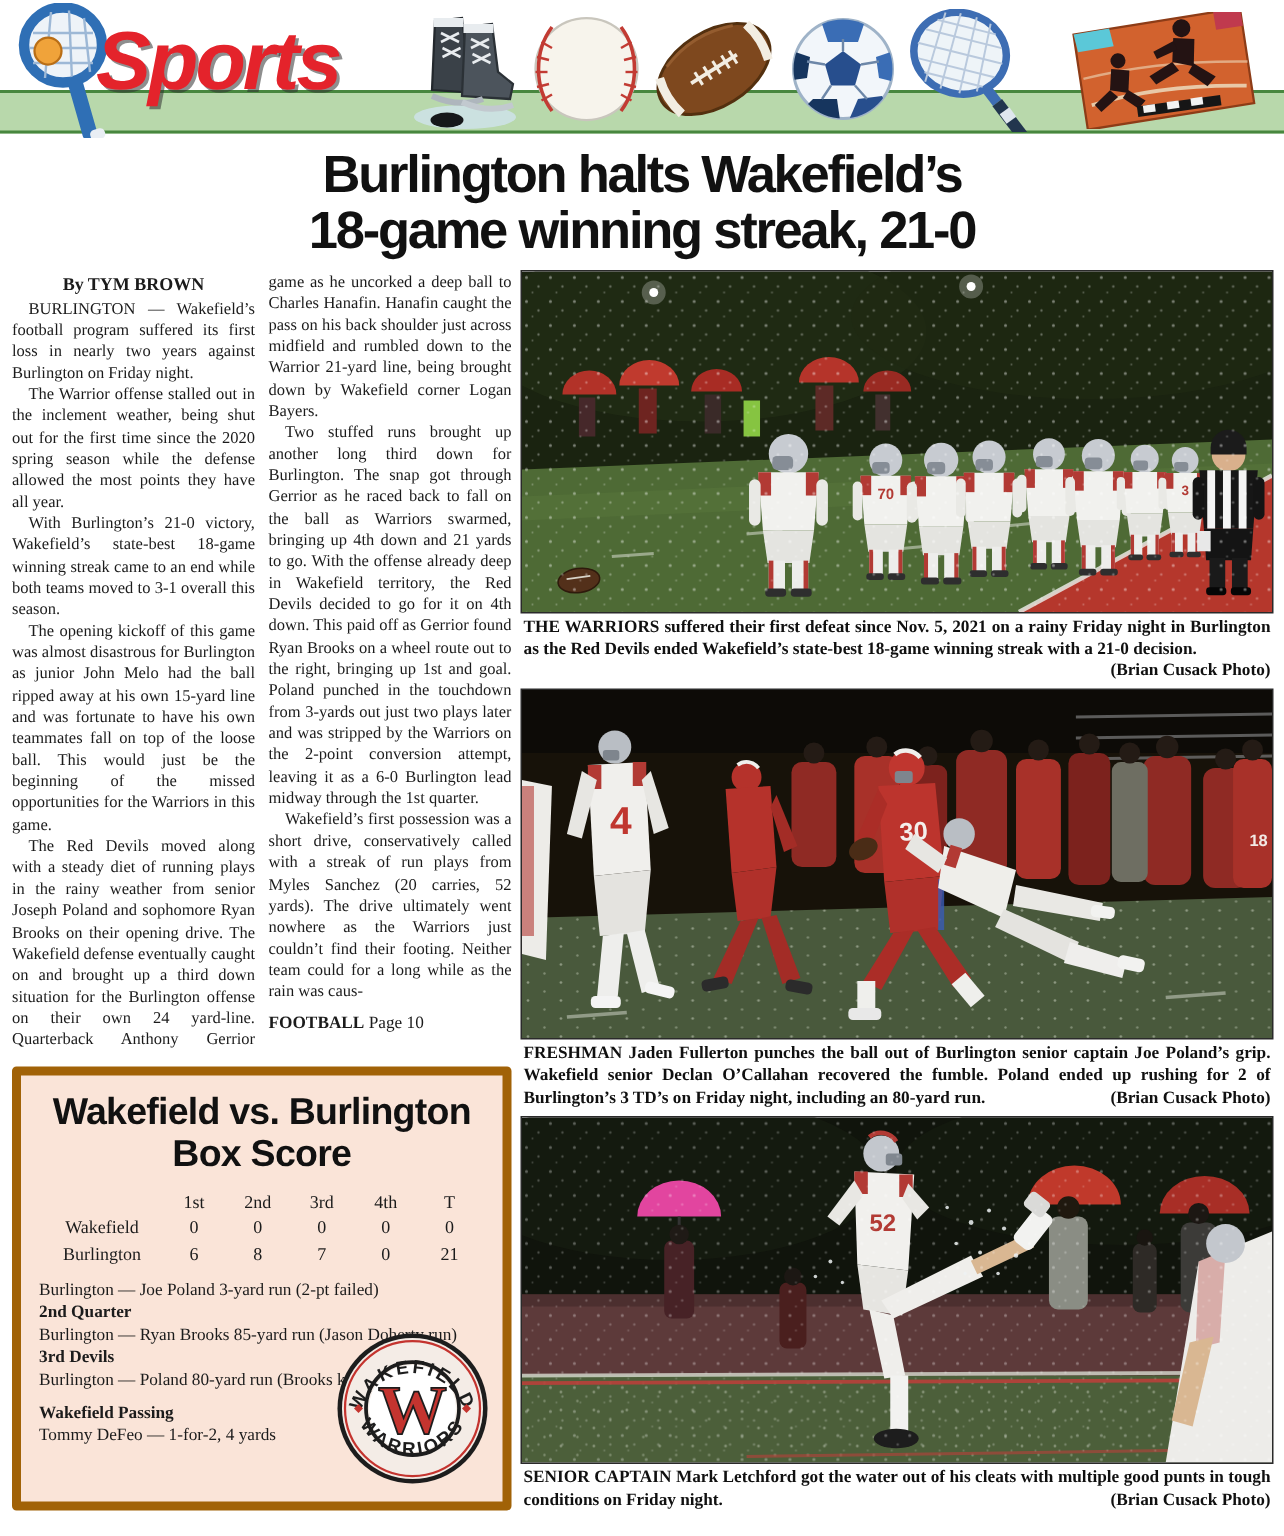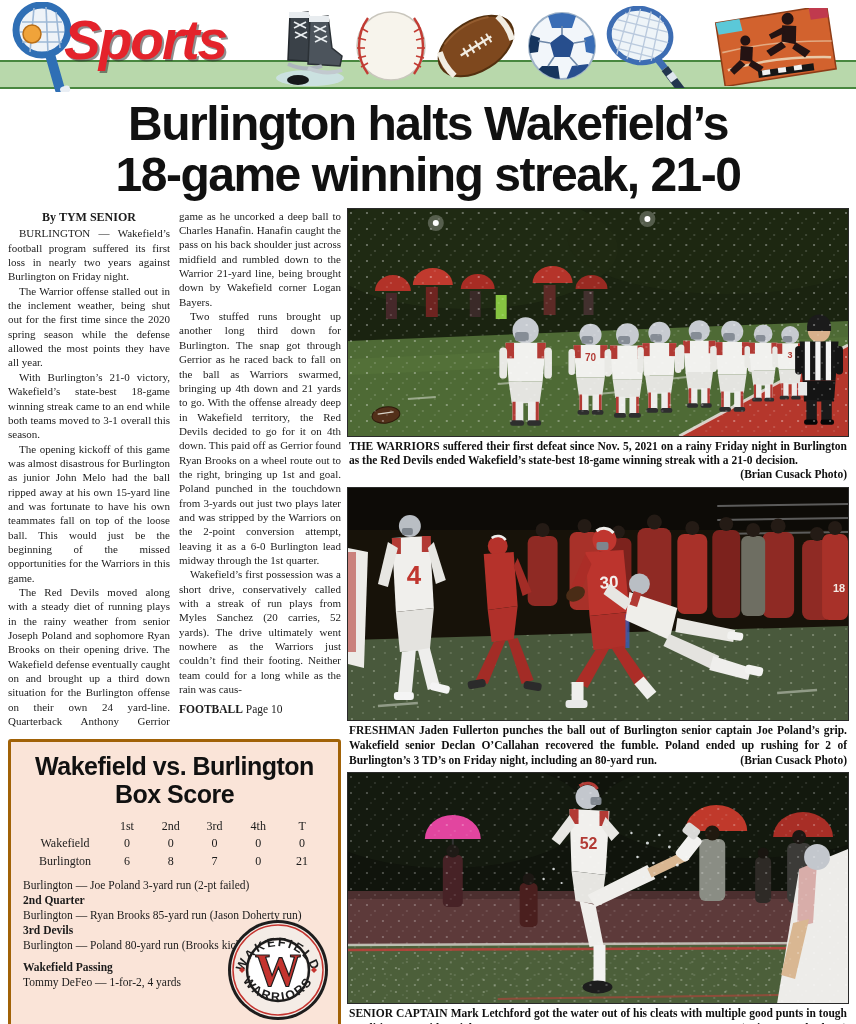--- a/index.html
+++ b/index.html
@@ -7,35 +7,35 @@
         font-family:"Liberation Serif","DejaVu Serif",serif;color:#1b1b1b;}
   
   .masthead{position:relative;height:92px;}
   .green-bar{position:absolute;left:0;right:0;top:60px;height:25px;background:#b8d8ab;border-top:2px solid #48873f;border-bottom:2px solid #48873f;}
   .mh-icon{position:absolute;}
   .sports-title{position:absolute;left:64px;top:8px;font-family:"Liberation Sans","DejaVu Sans",sans-serif;
       font-style:italic;font-weight:700;font-size:55px;letter-spacing:-2px;color:#e4232b;
       text-shadow:2px 2px 0 rgba(50,50,50,.55);}
   
   .headline{margin:6px 0 4px;text-align:center;font-family:"Liberation Sans","DejaVu Sans",sans-serif;
-      font-weight:700;font-size:48px;line-height:1.07;letter-spacing:-1.5px;color:#111;}
+      font-weight:700;font-size:35px;line-height:1.07;letter-spacing:-1.5px;color:#111;}
   
   .content{display:flex;padding:4px 8px 0;gap:7px;}
   .left-rail{width:333px;flex:0 0 333px;}
   .right-rail{flex:1;min-width:0;}
   
   .columns{display:flex;gap:9px;height:520px;overflow:hidden;}
   .col{flex:1;font-size:11px;line-height:1.305;text-align:justify;}
   .col p{margin:0;text-indent:11px;}
   .col p.cont{text-indent:0;}
   .byline{text-align:center;font-weight:700;font-size:12px;margin:1px 0 1px;}
   .jump{text-align:left;font-size:11.5px;margin-top:6px;}
   .jump b{font-weight:700;}
   
-  .box-score{position:relative;margin-top:10px;height:296px;background:#fae4d8;border:3px solid #a16207;border-radius:3px;padding:8px 12px;box-sizing:border-box;}
+  .box-score{position:relative;margin-top:10px;height:296px;background:#fae4d8;border:6px solid #a16207;border-radius:3px;padding:8px 12px;box-sizing:border-box;}
   .bs-title{text-align:center;font-family:"Liberation Sans","DejaVu Sans",sans-serif;font-weight:700;
       font-size:25px;line-height:1.12;letter-spacing:-0.5px;color:#111;margin:2px 0 10px;}
   .bs-table{display:grid;grid-template-columns:80px repeat(5,1fr);font-size:12px;line-height:1.45;margin:0 2px 8px;}
   .bs-table .c{text-align:center;}
   .bs-sec{font-size:11.5px;line-height:1.3;margin-bottom:7px;}
   .bs-sec .h{font-weight:700;}
   .bs-logo{position:absolute;right:8px;bottom:10px;width:104px;height:104px;}
   
   .photo{display:block;width:100%;outline:1px solid #2a2a2a;}
   .caption{position:relative;font-size:11.5px;font-weight:700;line-height:1.28;text-align:justify;
@@ -200,21 +200,21 @@
   <h1 class="headline">
     <span>Burlington halts Wakefield’s</span><br>
     <span>18-game winning streak, 21-0</span>
   </h1>
 
   <div class="content">
 
     <div class="left-rail">
       <div class="columns">
         <div class="col">
-          <div class="byline">By TYM SENIOR</div>
+          <div class="byline">By TYM BROWN</div>
           <p>BURLINGTON — Wakefield’s football program suffered its first loss in nearly two years against Burlington on Friday night.</p>
           <p>The Warrior offense stalled out in the inclement weather, being shut out for the first time since the 2020 spring season while the defense allowed the most points they have all year.</p>
           <p>With Burlington’s 21-0 victory, Wakefield’s state-best 18-game winning streak came to an end while both teams moved to 3-1 overall this season.</p>
           <p>The opening kickoff of this game was almost disastrous for Burlington as junior John Melo had the ball ripped away at his own 15-yard line and was fortunate to have his own teammates fall on top of the loose ball. This would just be the beginning of the missed opportunities for the Warriors in this game.</p>
           <p>The Red Devils moved along with a steady diet of running plays in the rainy weather from senior Joseph Poland and sophomore Ryan Brooks on their opening drive. The Wakefield defense eventually caught on and brought up a third down situation for the Burlington offense on their own 24 yard-line. Quarterback Anthony Gerrior looked to pass for the first time in the</p>
         </div>
         <div class="col">
           <p class="cont">game as he uncorked a deep ball to Charles Hanafin. Hanafin caught the pass on his back shoulder just across midfield and rumbled down to the Warrior 21-yard line, being brought down by Wakefield corner Logan Bayers.</p>
           <p>Two stuffed runs brought up another long third down for Burlington. The snap got through Gerrior as he raced back to fall on the ball as Warriors swarmed, bringing up 4th down and 21 yards to go. With the offense already deep in Wakefield territory, the Red Devils decided to go for it on 4th down. This paid off as Gerrior found Ryan Brooks on a wheel route out to the right, bringing up 1st and goal. Poland punched in the touchdown from 3-yards out just two plays later and was stripped by the Warriors on the 2-point conversion attempt, leaving it as a 6-0 Burlington lead midway through the 1st quarter.</p>
           <p>Wakefield’s first possession was a short drive, conservatively called with a streak of run plays from Myles Sanchez (20 carries, 52 yards). The drive ultimately went nowhere as the Warriors just couldn’t find their footing. Neither team could for a long while as the rain was caus-</p>

